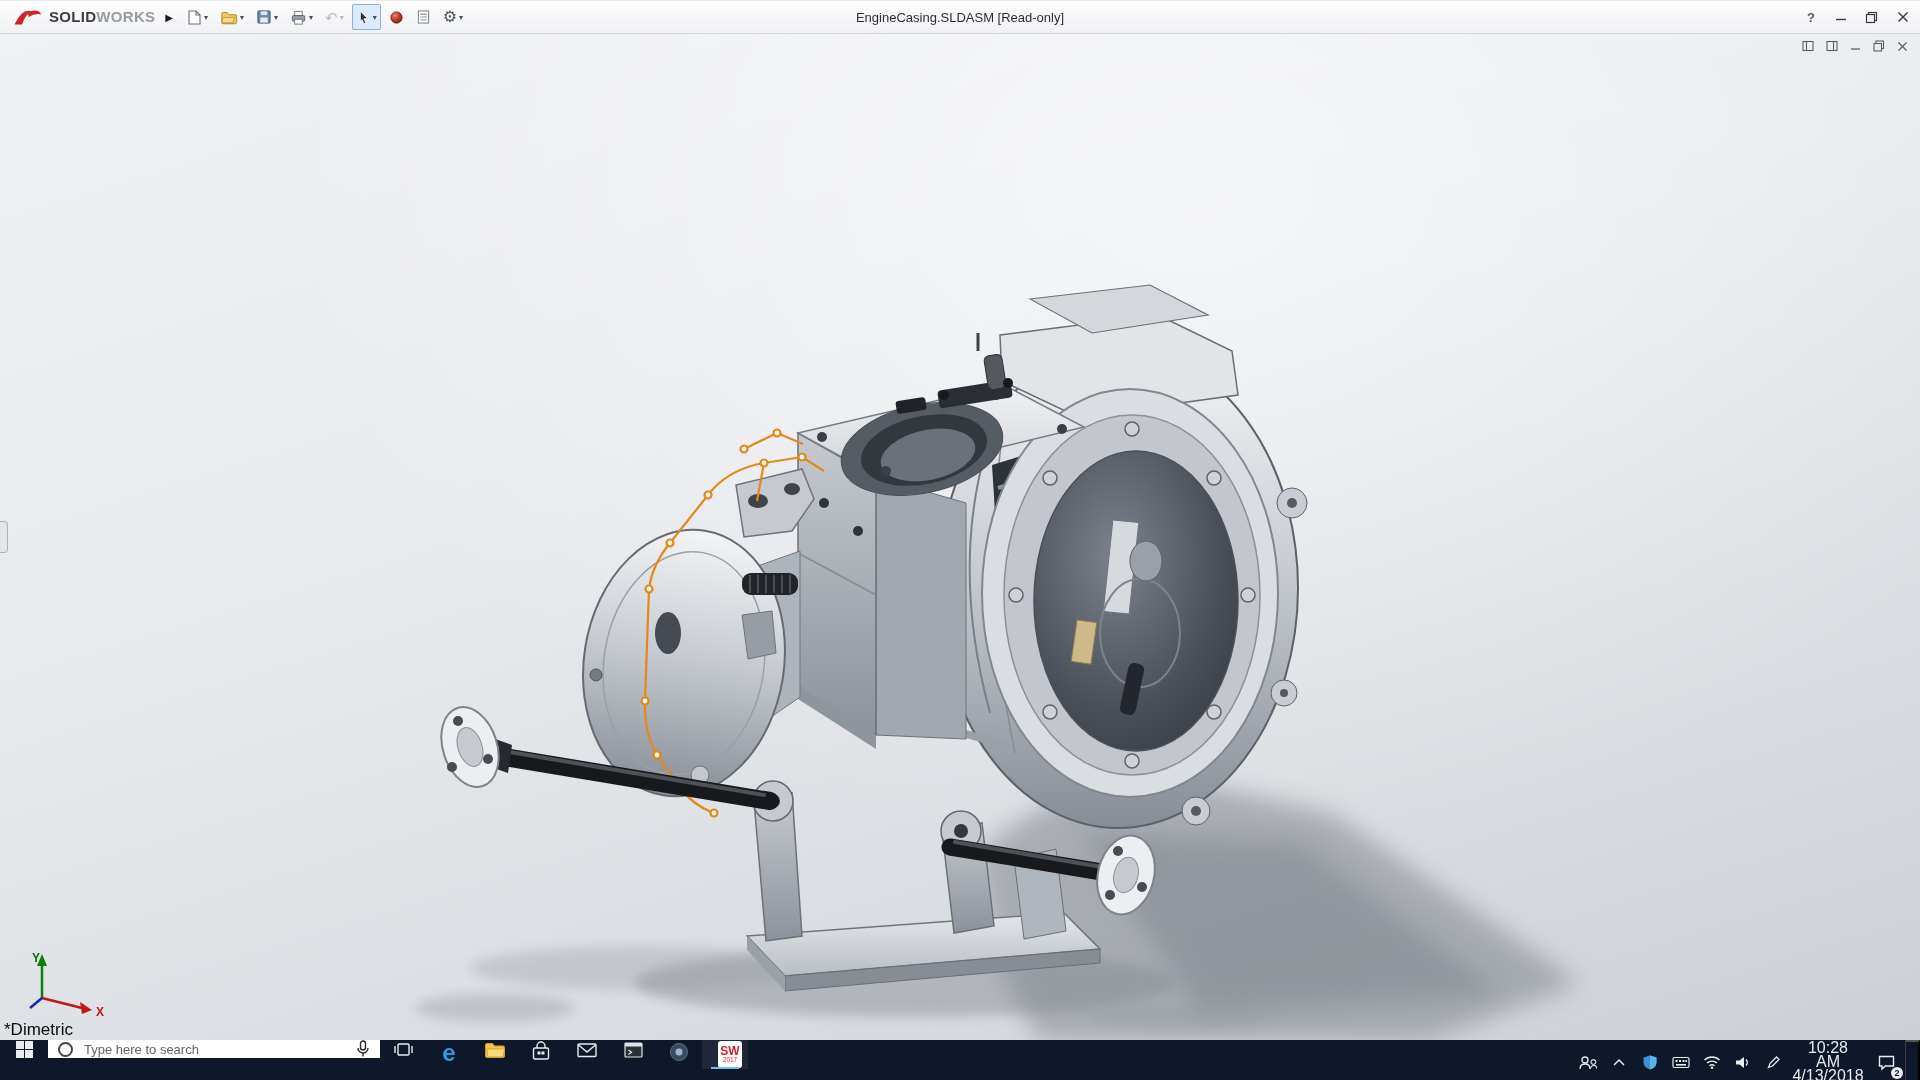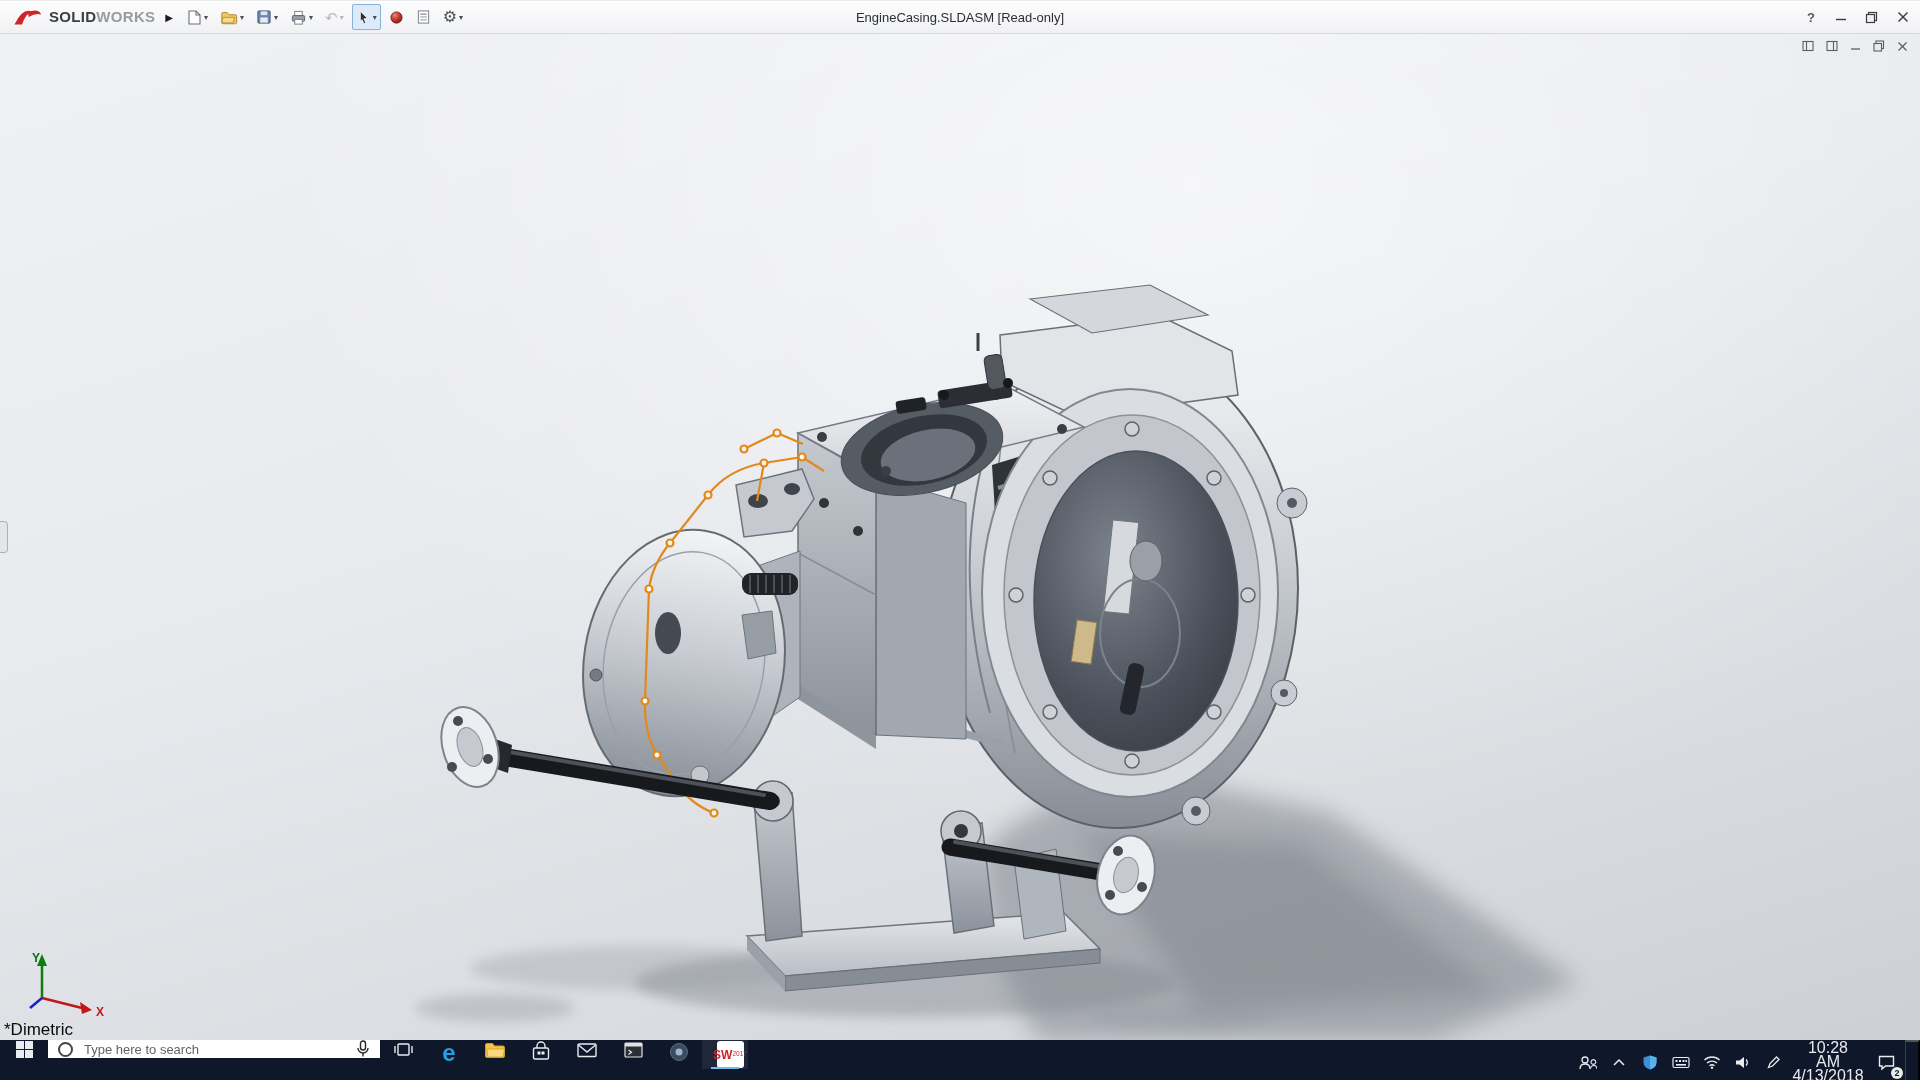--- a/index.html
+++ b/index.html
@@ -39,21 +39,21 @@
   .taskbar{position:absolute;left:0;right:0;bottom:0;height:40px;background:#0f172a;display:flex;align-items:flex-start;z-index:40;}
   .startbtn{width:48px;display:flex;align-items:center;justify-content:center;background:transparent;border:none;}
   .searchbox{width:332px;background:#ffffff;display:flex;align-items:center;gap:9px;padding:0 10px;}
   .cortana-ring{width:15px;height:15px;border:2.2px solid #41464d;border-radius:50%;flex:0 0 auto;}
   .searchbox input{flex:1;border:none;outline:none;background:transparent;font-size:13px;color:#333;font-family:"Liberation Sans","DejaVu Sans",sans-serif;}
   .searchbox input::placeholder{color:#5f6368;opacity:1;}
   .appbtn{width:46px;display:flex;align-items:center;justify-content:center;background:transparent;border:none;position:relative;}
   .appbtn.active{background:rgba(255,255,255,.07);}
   .appbtn.active::after{content:"";position:absolute;left:9px;right:9px;bottom:0;height:2.5px;background:#76b9ed;}
   .edge-e{font-size:24px;font-weight:bold;color:#2a9ce0;line-height:1;}
-  .sw-tile{width:27px;height:27px;background:#fff;border-radius:3px;display:flex;flex-direction:row;align-items:center;justify-content:center;line-height:1;margin-left:10px;}
+  .sw-tile{width:27px;height:27px;background:#fff;border-radius:3px;display:flex;flex-direction:column;align-items:center;justify-content:center;line-height:1;margin-left:10px;}
   .sw-tile .swtxt{color:#d1232a;font-weight:bold;font-size:12px;}
   .sw-tile .swyr{color:#d1232a;font-size:6.5px;}
   .tray{margin-left:auto;display:flex;align-items:stretch;}
   .traybtn{width:31px;display:flex;align-items:center;justify-content:center;background:transparent;border:none;position:relative;}
   .clock{width:78px;display:flex;flex-direction:column;align-items:center;justify-content:center;color:#e8eaed;font-size:16px;line-height:14px;background:transparent;border:none;}
   .badge{position:absolute;right:2px;bottom:5px;width:12px;height:12px;border-radius:50%;background:#e8eaed;color:#14171c;font-size:9px;line-height:12px;text-align:center;font-weight:bold;}
   .showdesk{width:8px;border-left:1px solid #3a3e44;background:transparent;}
 </style>
 </head>
 <body>

